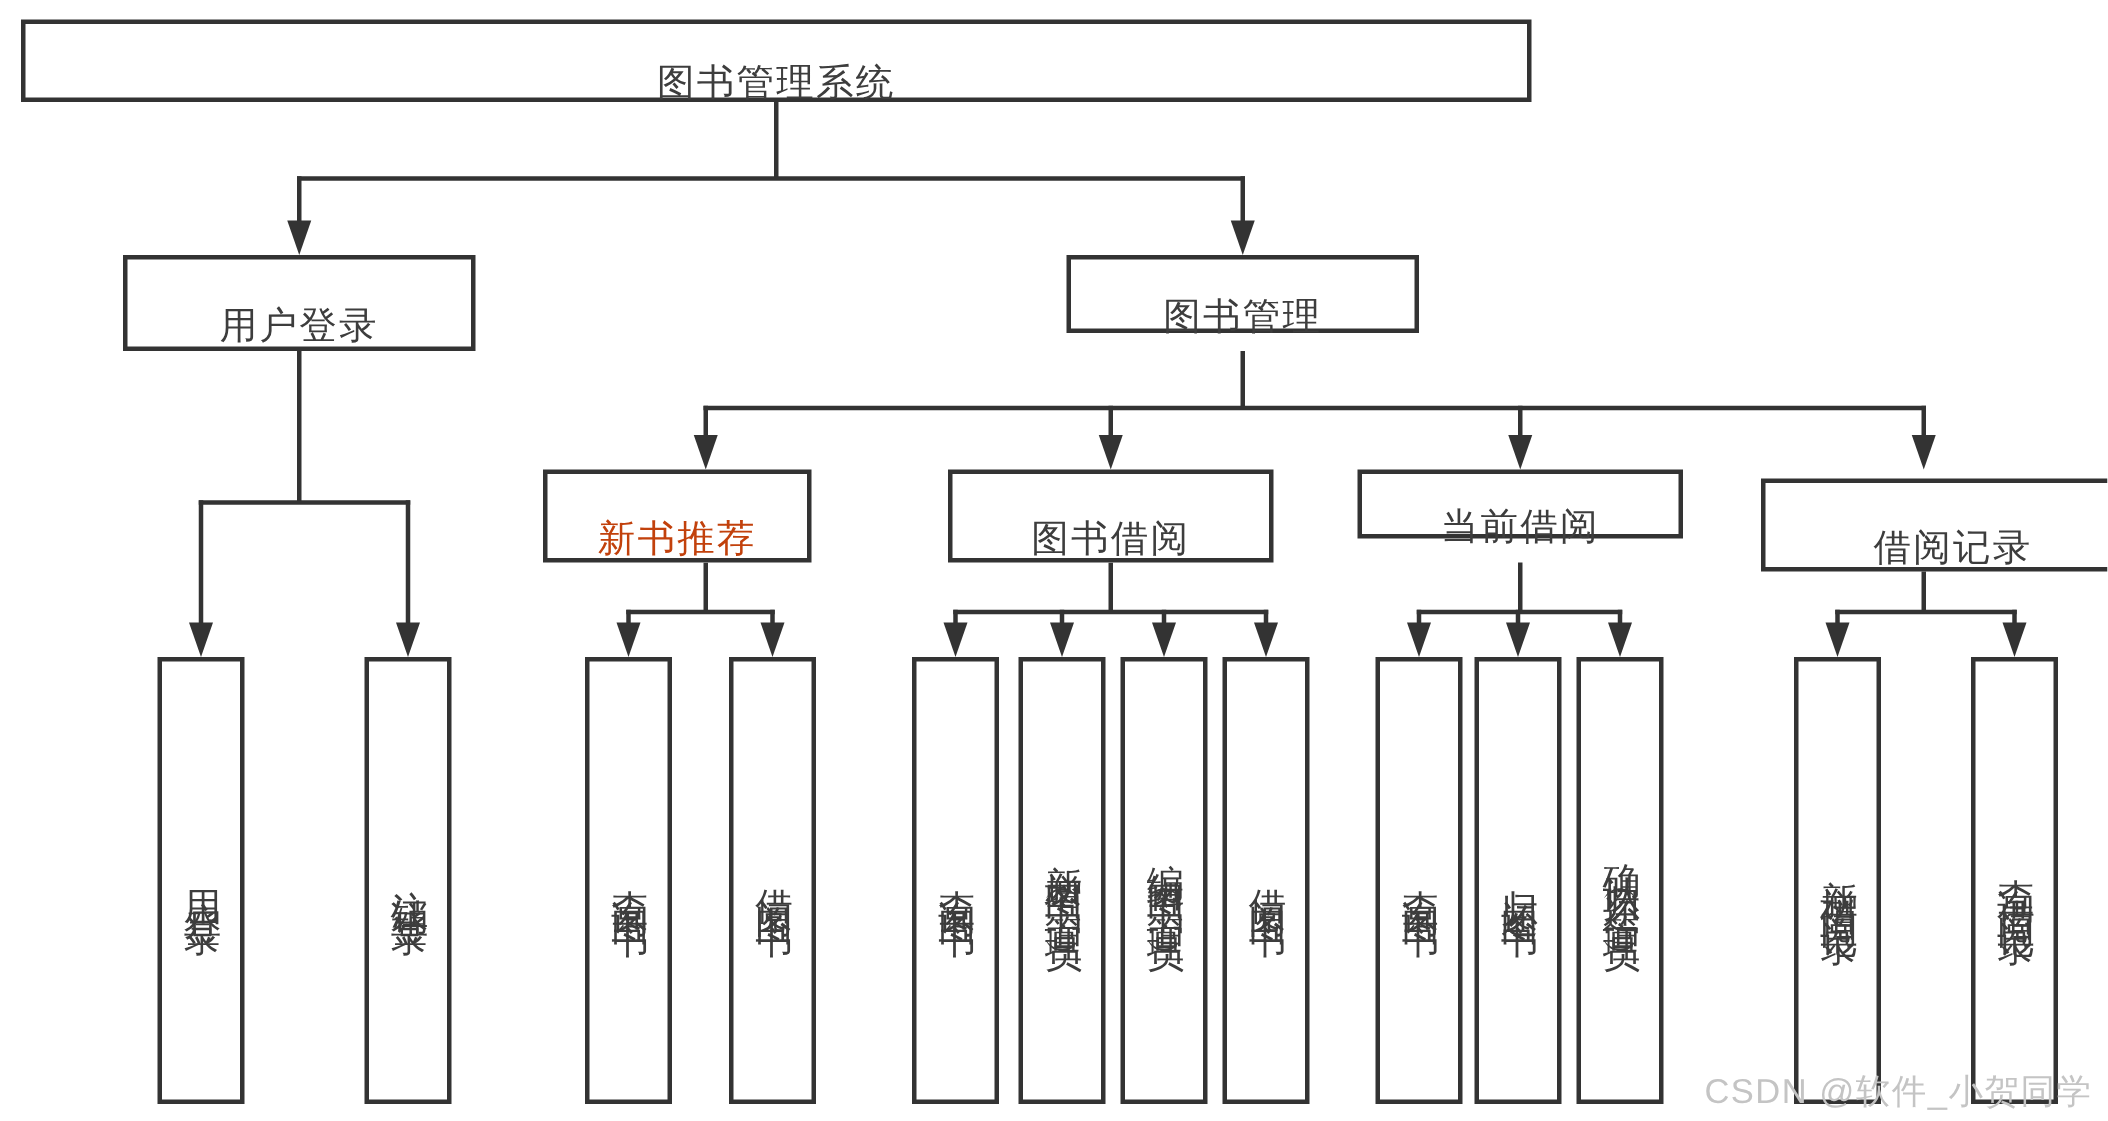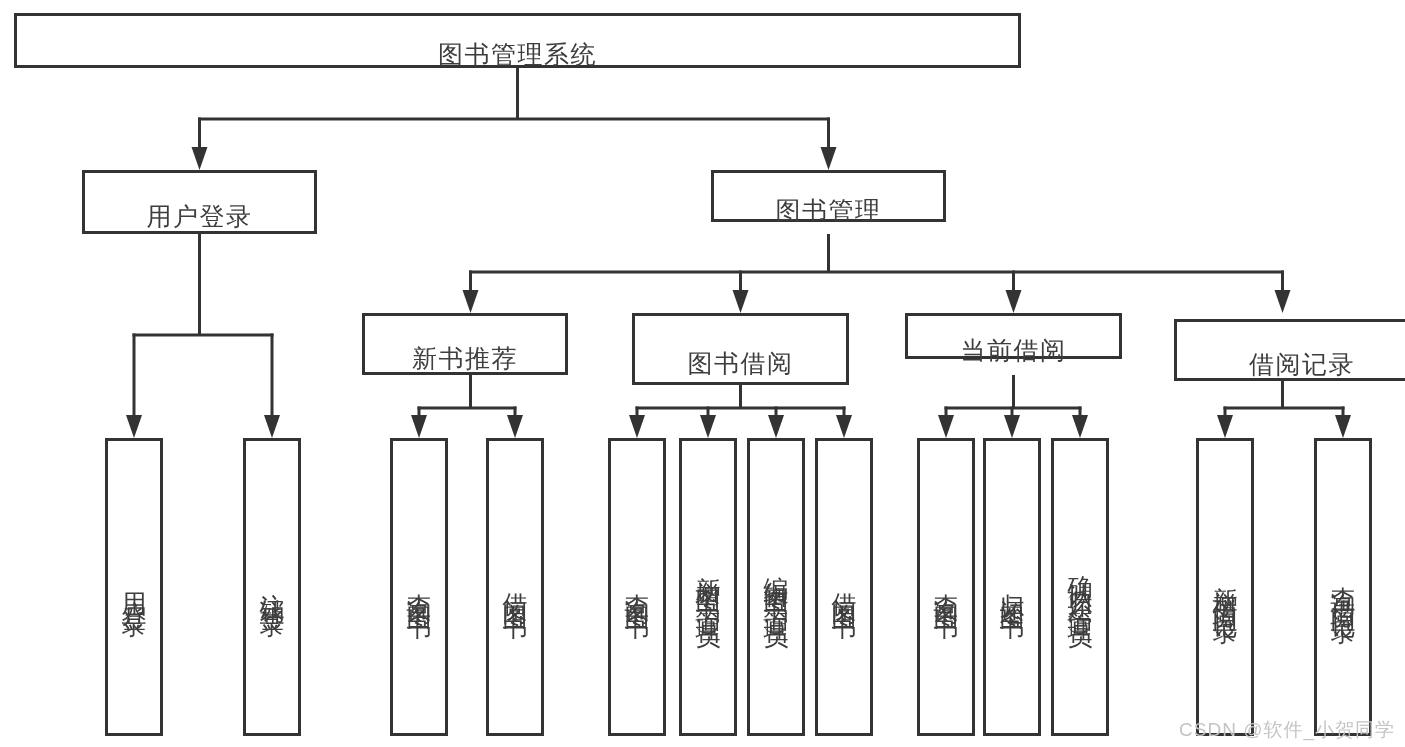--- a/index.html
+++ b/index.html
@@ -42,21 +42,21 @@
     text-orientation: mixed;
     font-size: 25px;
     line-height: 1;
     letter-spacing: 7px;
     white-space: nowrap;
   }
   .watermark {
     position: absolute;
     right: 10px;
     bottom: 4px;
-    font-size: 19px;
+    font-size: 23px;
     letter-spacing: 1px;
     color: #c4c4c4;
     z-index: 5;
   }
 </style>
 </head>
 <body>
 
 <div class="canvas" style="background: rgb(255, 255, 255);">
   <span class="watermark" style="color: rgb(196, 196, 196);">CSDN @软件_小贺同学</span>
@@ -130,24 +130,24 @@
     </svg>
     <div class="node horizontal" style="left: 14px; top: 13px; width: 1007px; height: 55px; border-color: rgb(51, 51, 51); background: rgb(255, 255, 255); color: rgb(61, 61, 61);">
       <span class="node-label">图书管理系统</span>
     </div>
     <div class="node horizontal" style="left: 82px; top: 170px; width: 235px; height: 64px; border-color: rgb(51, 51, 51); background: rgb(255, 255, 255); color: rgb(61, 61, 61);">
       <span class="node-label">用户登录</span>
     </div>
     <div class="node horizontal" style="left: 711px; top: 170px; width: 235px; height: 52px; border-color: rgb(51, 51, 51); background: rgb(255, 255, 255); color: rgb(61, 61, 61);">
       <span class="node-label">图书管理</span>
     </div>
-    <div class="node horizontal" style="left: 362px; top: 313px; width: 206px; height: 62px; border-color: rgb(51, 51, 51); background: rgb(255, 255, 255); color: #404040;">
+    <div class="node horizontal" style="left: 362px; top: 313px; width: 179px; height: 62px; border-color: rgb(51, 51, 51); background: rgb(255, 255, 255); color: #c2410c;">
       <span class="node-label">新书推荐</span>
     </div>
-    <div class="node horizontal" style="left: 632px; top: 313px; width: 217px; height: 72px; border-color: rgb(51, 51, 51); background: rgb(255, 255, 255); color: rgb(61, 61, 61);">
+    <div class="node horizontal" style="left: 632px; top: 313px; width: 217px; height: 62px; border-color: rgb(51, 51, 51); background: rgb(255, 255, 255); color: rgb(61, 61, 61);">
       <span class="node-label">图书借阅</span>
     </div>
     <div class="node horizontal" style="left: 905px; top: 313px; width: 217px; height: 46px; border-color: rgb(51, 51, 51); background: rgb(255, 255, 255); color: rgb(61, 61, 61);">
       <span class="node-label">当前借阅</span>
     </div>
     <div class="node horizontal" style="left: 1174px; top: 319px; width: 256px; height: 62px; border-color: rgb(51, 51, 51); background: rgb(255, 255, 255); color: rgb(61, 61, 61);">
       <span class="node-label">借阅记录</span>
     </div>
     <div class="node vertical" style="left: 105px; top: 438px; width: 58px; height: 298px; border-color: rgb(51, 51, 51); background: rgb(255, 255, 255); color: rgb(61, 61, 61);">
       <span class="node-label">用户登录</span>

